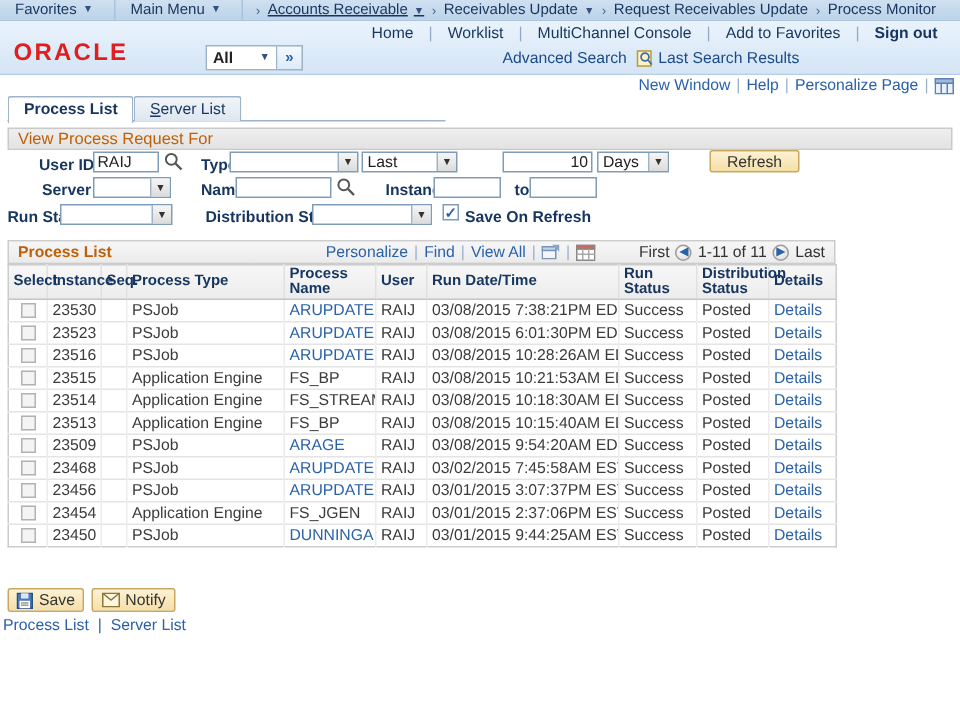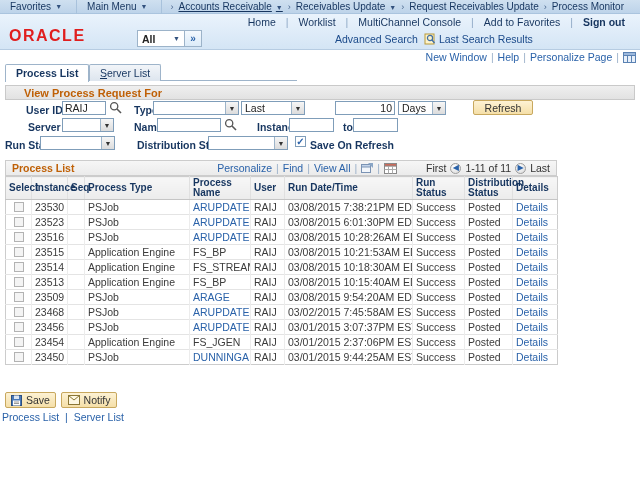--- a/index.html
+++ b/index.html
@@ -78,22 +78,22 @@
     border-radius:2px 2px 0 0; cursor:pointer;
   }
   .tab.active { left:0; background:#fff; font-weight:bold; height:18px; z-index:2; }
   .tab.inactive { left:84px; background:linear-gradient(#f2f5f9,#dde5ee); }
   .tab.inactive .firstletter { text-decoration:underline; }
 
   
   .grouphdr {
     position:absolute; left:5px; top:85px; width:630px; height:15px;
     background:linear-gradient(#efefef,#e2e2e2); border:1px solid #c9c9c9;
-    display:flex; align-items:center; padding-left:18px;
-    font-weight:bold; color:#bf6006; font-size:11px;
+    display:flex; align-items:center; padding-left:6px;
+    font-weight:normal; color:#bf6006; font-size:11px;
   }
 
   
   .flabel { position:absolute; font-weight:bold; color:#16355f; font-size:10.5px; }
   .tbox {
     position:absolute; height:14px; border:1px solid #7f9db9; background:#fff;
     font-family:"Liberation Sans", sans-serif; font-size:10.5px; padding:0 2px; color:#222;
   }
   .sel { position:absolute; height:14px; border:1px solid #7f9db9; background:#fff;
     display:flex; align-items:center; }

